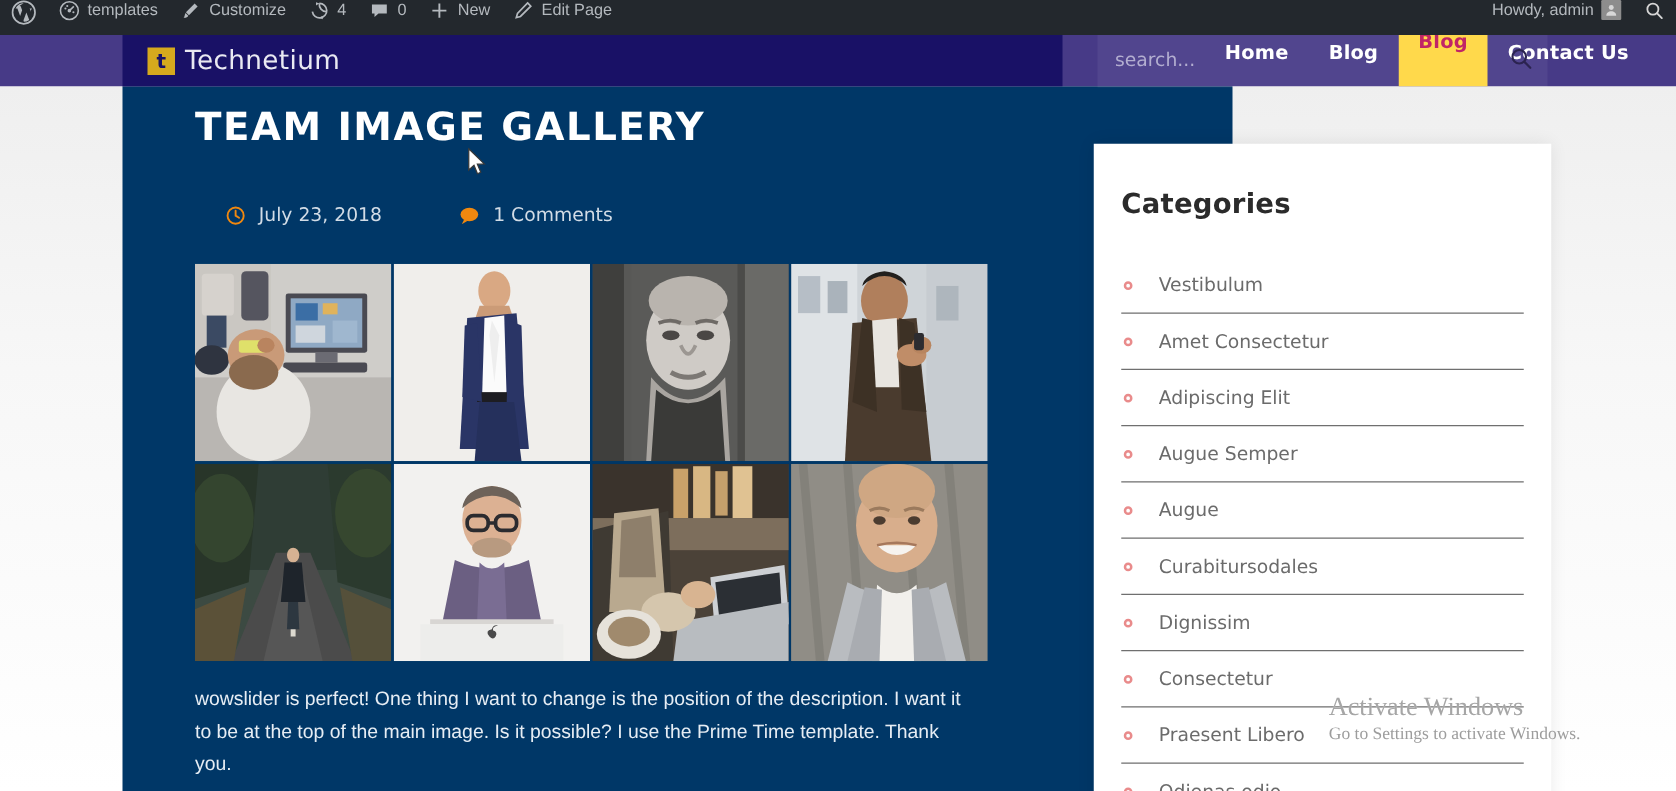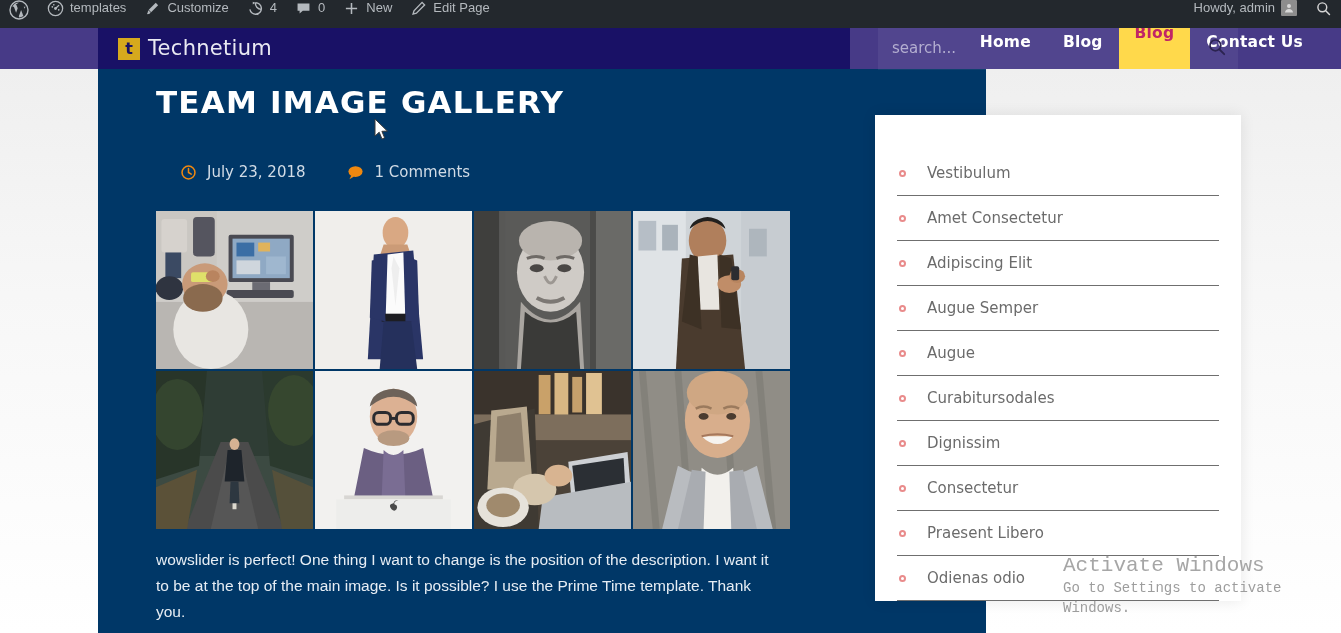--- a/index.html
+++ b/index.html
@@ -143,21 +143,21 @@
     font-size: 31px;
     font-weight: bold;
     letter-spacing: 1.2px;
     margin-top: 15px;
     text-transform: uppercase;
   }
   #post-meta {
     display: flex; align-items: center;
     margin-top: 43px;
     margin-left: 24px;
-    gap: 40px;
+    gap: 60px;
     color: #d2dce6;
     font-family: "DejaVu Sans", sans-serif;
     font-size: 15px;
   }
   .meta-item { display:flex; align-items:center; gap: 10px; }
   .meta-icon { color: #f0880f; display:inline-flex; }
 
   #gallery {
     margin-top: 30px;
     width: 634px;
@@ -215,21 +215,21 @@
     border-radius: 50%;
     flex: 0 0 auto;
     margin-left: 2px;
   }
 
   
   #watermark {
     position: absolute;
     left: 1063px; top: 553px;
     color: #9a9a9a;
-    font-family: Liberation Mono, monospace;
+    font-family: Liberation Serif, serif;
     z-index: 60;
     pointer-events: none;
     text-shadow: 0 0 1px rgba(255,255,255,0.5);
   }
   #watermark .wm-title { font-size: 21px; line-height: 25px; color:#a6a6a6; }
   #watermark .wm-sub { font-size: 14px; line-height: 20px; color:#9d9d9d; }
 
   
   #cursor {
     position: absolute; left: 374px; top: 118px;
@@ -561,20 +561,21 @@
       </svg>
     </div>
 
   </div>
 
   <p id="post-text">wowslider is perfect! One thing I want to change is the position of the description. I want it to be at the top of the main image. Is it possible? I use the Prime Time template. Thank you.</p>
 </main>
 
 <aside id="sidebar">
   <div class="widget">
+    <div class="widget-title">Categories</div>
     <ul class="cat-list">
       <li>
           <a class="cat-item" href="#">
         <span class="cat-bullet"></span>
         <span>Vestibulum</span>
           </a>
         </li>
       <li>
           <a class="cat-item" href="#">
         <span class="cat-bullet"></span>

